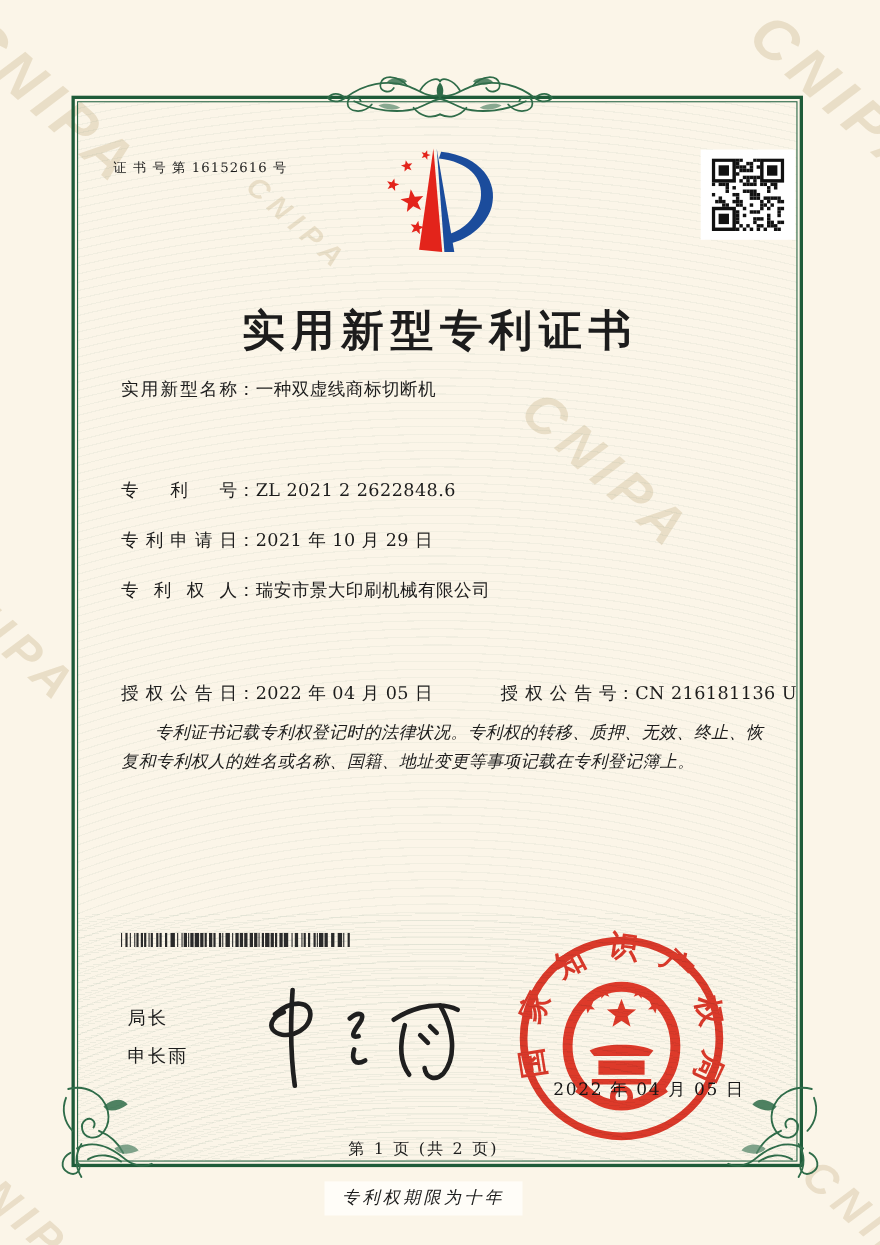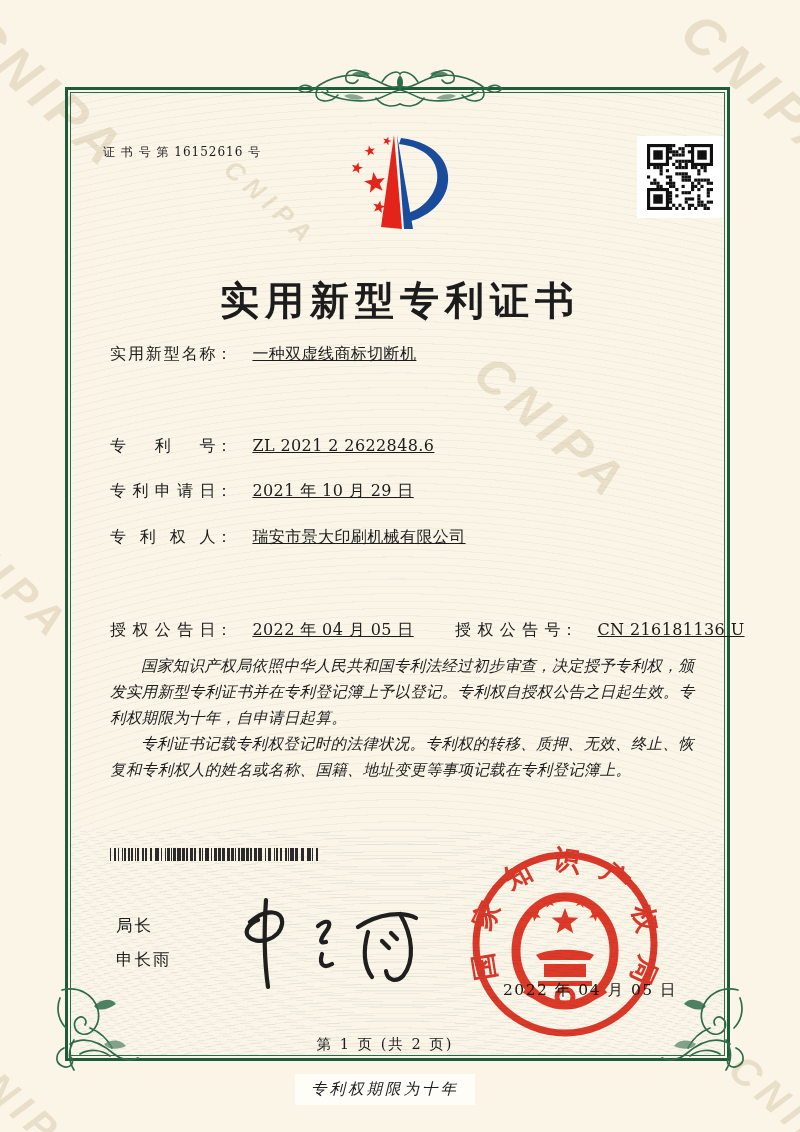--- a/index.html
+++ b/index.html
@@ -22,21 +22,21 @@
   
   .cert-no{position:absolute;left:103px;top:144px;font-size:12px;letter-spacing:1px;}
   .logo{position:absolute;left:345px;top:131px;width:120px;height:106px;}
   .qr-box{position:absolute;left:637px;top:136px;width:86px;height:82px;background:#fff;}
   .qr-box svg{position:absolute;left:10px;top:8px;}
   .title{position:absolute;left:0;right:0;top:242px;text-align:center;font-size:39px;font-weight:700;letter-spacing:6px;margin-top:32px;}
   
   .row{position:absolute;left:110px;font-size:16px;letter-spacing:.4px;white-space:nowrap;}
   .flabel{display:inline-block;width:106px;text-align:justify;text-align-last:justify;}
   .fcolon{display:inline-block;}
-  .fvalue{display:inline-block;margin-left:20px;text-decoration:underline;}
+  .fvalue{display:inline-block;margin-left:0;}
   .pair2{position:absolute;left:345px;top:0;white-space:nowrap;}
   
   .body-text{position:absolute;left:110px;top:653px;width:586px;font-size:15.5px;line-height:26px;
              font-style:italic;letter-spacing:.3px;}
   .body-text p{margin:0;text-indent:2em;}
   
   .barcode{position:absolute;left:110px;top:848px;}
   .signer-title{position:absolute;left:116px;top:915px;font-size:16.5px;letter-spacing:2px;}
   .signer-name{position:absolute;left:116px;top:949px;font-size:16.5px;letter-spacing:2px;text-align:center;}
   .signature{position:absolute;left:222px;top:884px;}
@@ -287,21 +287,20 @@
     <span class="flabel">专利权人</span><span class="fcolon">：</span><span class="fvalue">瑞安市景大印刷机械有限公司</span>
   </div>
   <div class="row" style="top:620px;">
     <span class="flabel">授权公告日</span><span class="fcolon">：</span><span class="fvalue">2022 年 04 月 05 日</span>
     <span class="pair2">
       <span class="flabel">授权公告号</span><span class="fcolon">：</span><span class="fvalue">CN 216181136 U</span>
     </span>
   </div>
 
   <div class="body-text">
-    <p>国家知识产权局依照中华人民共和国专利法经过初步审查，决定授予专利权，颁发实用新型专利证书并在专利登记簿上予以登记。专利权自授权公告之日起生效。专利权期限为十年，自申请日起算。</p>
     <p>专利证书记载专利权登记时的法律状况。专利权的转移、质押、无效、终止、恢复和专利权人的姓名或名称、国籍、地址变更等事项记载在专利登记簿上。</p>
   </div>
 
   <svg class="barcode" width="212" height="13" viewBox="0 0 212 13">
     <g id="barcode-bars" fill="#2a2a2a">
         <rect x="0" y="0" width="1" height="13"></rect>
         <rect x="4" y="0" width="2" height="13"></rect>
         <rect x="8" y="0" width="1" height="13"></rect>
         <rect x="12" y="0" width="1" height="13"></rect>
         <rect x="14" y="0" width="2" height="13"></rect>

